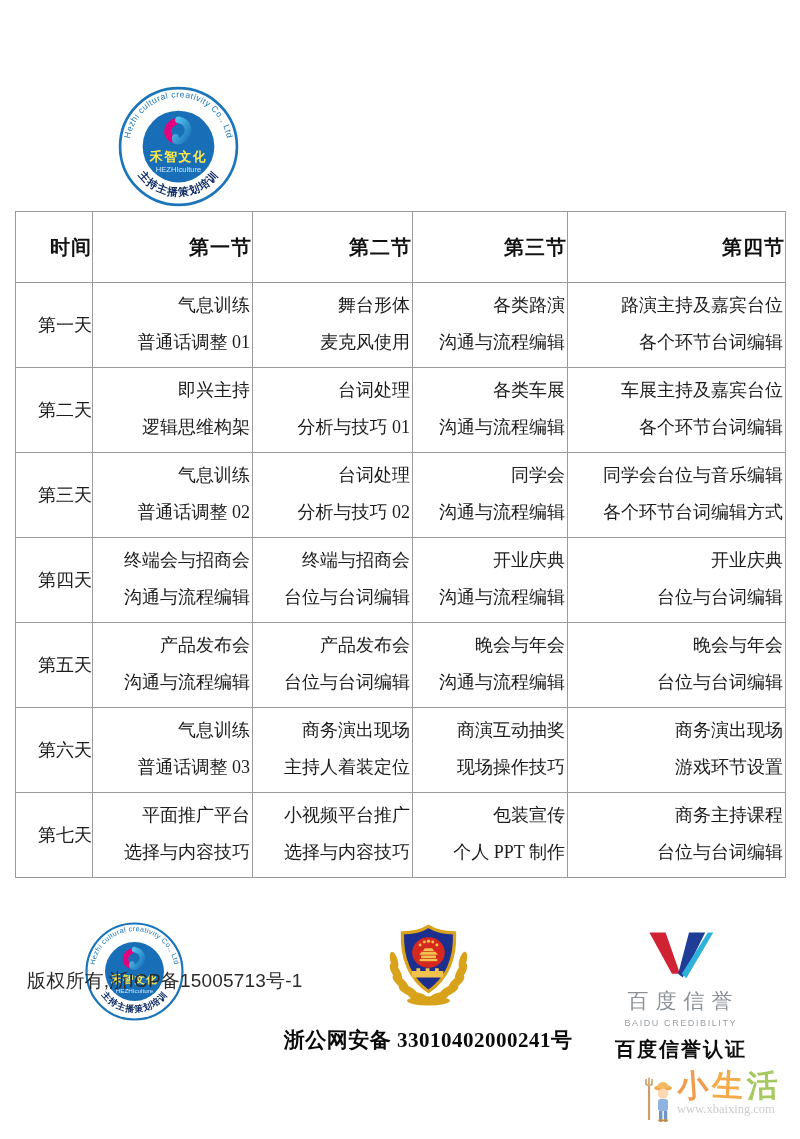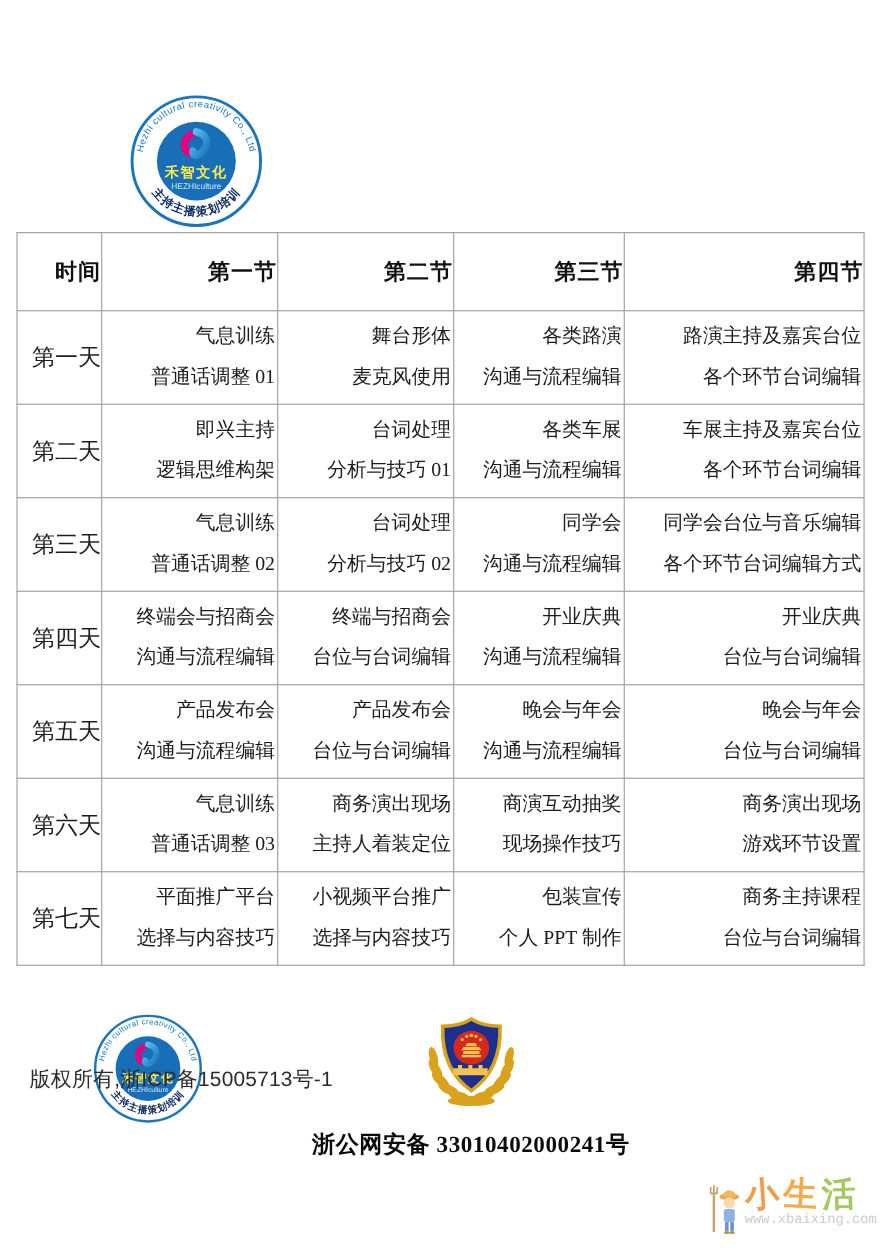--- a/index.html
+++ b/index.html
@@ -11,21 +11,21 @@
   .logo-header{position:absolute;left:117px;top:85px;width:123px;height:123px;}
   .page-title{position:absolute;left:430px;top:122px;transform:translateX(-50%);
               font-size:29px;font-weight:bold;letter-spacing:2px;color:#000;white-space:nowrap;}
 
   
   .schedule{position:absolute;left:15px;top:211px;width:770px;border-collapse:collapse;table-layout:fixed;}
   .schedule th,.schedule td{border:1px solid #9b9b9b;text-align:right;vertical-align:middle;padding:0;}
   .schedule thead tr{height:71px;}
   .schedule th{font-size:20px;font-weight:bold;letter-spacing:1px;color:#111;}
   .schedule tbody tr{height:84.5px;}
-  .day{font-size:21px;vertical-align:bottom;padding-bottom:15px;color:#1c1c1c;}
+  .day{font-size:18px;vertical-align:bottom;padding-bottom:15px;color:#1c1c1c;}
   .cellbox{display:flex;flex-direction:column;justify-content:space-between;height:84px;
            padding:13px 2px 15px 2px;box-sizing:border-box;}
   .cellbox .ln{font-size:18px;line-height:19px;white-space:nowrap;color:#1c1c1c;}
 
   
   .logo-footer{position:absolute;left:84px;top:921px;width:101px;height:101px;}
   .copyright{position:absolute;left:27px;top:968px;font-family:"Liberation Sans","DejaVu Sans",sans-serif;
              font-size:19px;color:#2b2b2b;letter-spacing:0.2px;white-space:nowrap;}
   .badge{position:absolute;left:382px;top:919px;width:93px;height:93px;}
   .police-text{position:absolute;left:428px;top:1026px;transform:translateX(-50%);
@@ -39,21 +39,21 @@
   .baidu-cert{font-size:20px;color:#0d0d0d;font-weight:bold;letter-spacing:2px;margin-top:8px;margin-right:-2px;}
 
   
   .watermark{position:absolute;left:645px;top:1070px;width:155px;display:flex;align-items:flex-start;}
   .wm-cartoon{width:30px;height:54px;flex:0 0 auto;margin-top:4px;}
   .wm-text{margin-left:2px;}
   .wm-brand{font-weight:bold;font-size:31px;line-height:32px;letter-spacing:4px;white-space:nowrap;}
   .wm-c0{color:#ef9c4e;display:inline-block;transform:rotate(-4deg);}
   .wm-c1{color:#f3ab49;display:inline-block;transform:rotate(3deg);}
   .wm-c2{color:#a6c860;display:inline-block;transform:rotate(-2deg);}
-  .wm-url{font-family:Liberation Mono, monospace;font-size:12.5px;
+  .wm-url{font-family:Liberation Serif, serif;font-size:12.5px;
           color:#cccccc;margin-top:0px;white-space:nowrap;}
 </style>
 </head>
 <body>
 
 <div class="stage">
 
   <svg class="logo-header" viewBox="0 0 120 120">
     <defs>
       <linearGradient id="gradA" x1="0" y1="0" x2="1" y2="1">
@@ -342,20 +342,30 @@
       <path d="M44,34.5 L56,34.5 L54,31.5 L46,31.5 Z"></path>
       <path d="M40,38.5 L60,38.5 L57.5,35.2 L42.5,35.2 Z"></path>
       <rect x="42" y="39.2" width="16" height="3"></rect>
       <rect x="40.5" y="43" width="19" height="2.4"></rect>
     </g>
     <path d="M32,56 h5 v-3 h4 v3 h6 v-3 h4 v3 h6 v-3 h4 v3 h5 v7 H32 Z" fill="#f2c14e"></path>
   </svg>
 
   <div class="police-text">浙公网安备 33010402000241号</div>
 
+  <div class="baidu-wrap">
+    <svg class="baidu-v" viewBox="0 0 80 60">
+      <polygon points="6,6 24,6 40,52 31,52" fill="#cf2333"></polygon>
+      <polygon points="38,52 50,6 68,6 43,56" fill="#1f3c97"></polygon>
+      <polygon points="71,6 77,6 47,57 42,52" fill="#2fb2d9"></polygon>
+    </svg>
+    <div class="baidu-cn">百度信誉</div>
+    <div class="baidu-en">BAIDU CREDIBILITY</div>
+    <div class="baidu-cert">百度信誉认证</div>
+  </div>
 
   <div class="watermark">
     <svg class="wm-cartoon" viewBox="0 0 30 50">
       <path d="M4,10 V44" stroke="#caa06a" stroke-width="2.2" fill="none"></path>
       <path d="M1,9 V3 M4,9 V1.5 M7,9 V3 M1,9 H7" stroke="#caa06a" stroke-width="1.6" fill="none"></path>
       <ellipse cx="18" cy="12" rx="9" ry="3" fill="#f0a644"></ellipse>
       <path d="M12,12 A6,6 0 0 1 24,12 Z" fill="#f4b95e"></path>
       <circle cx="18" cy="17.5" r="5.2" fill="#fcd7b0"></circle>
       <rect x="13" y="23" width="10" height="12" rx="2.5" fill="#8fb3e0"></rect>
       <rect x="14" y="35" width="3.4" height="8" fill="#6f94c9"></rect>

